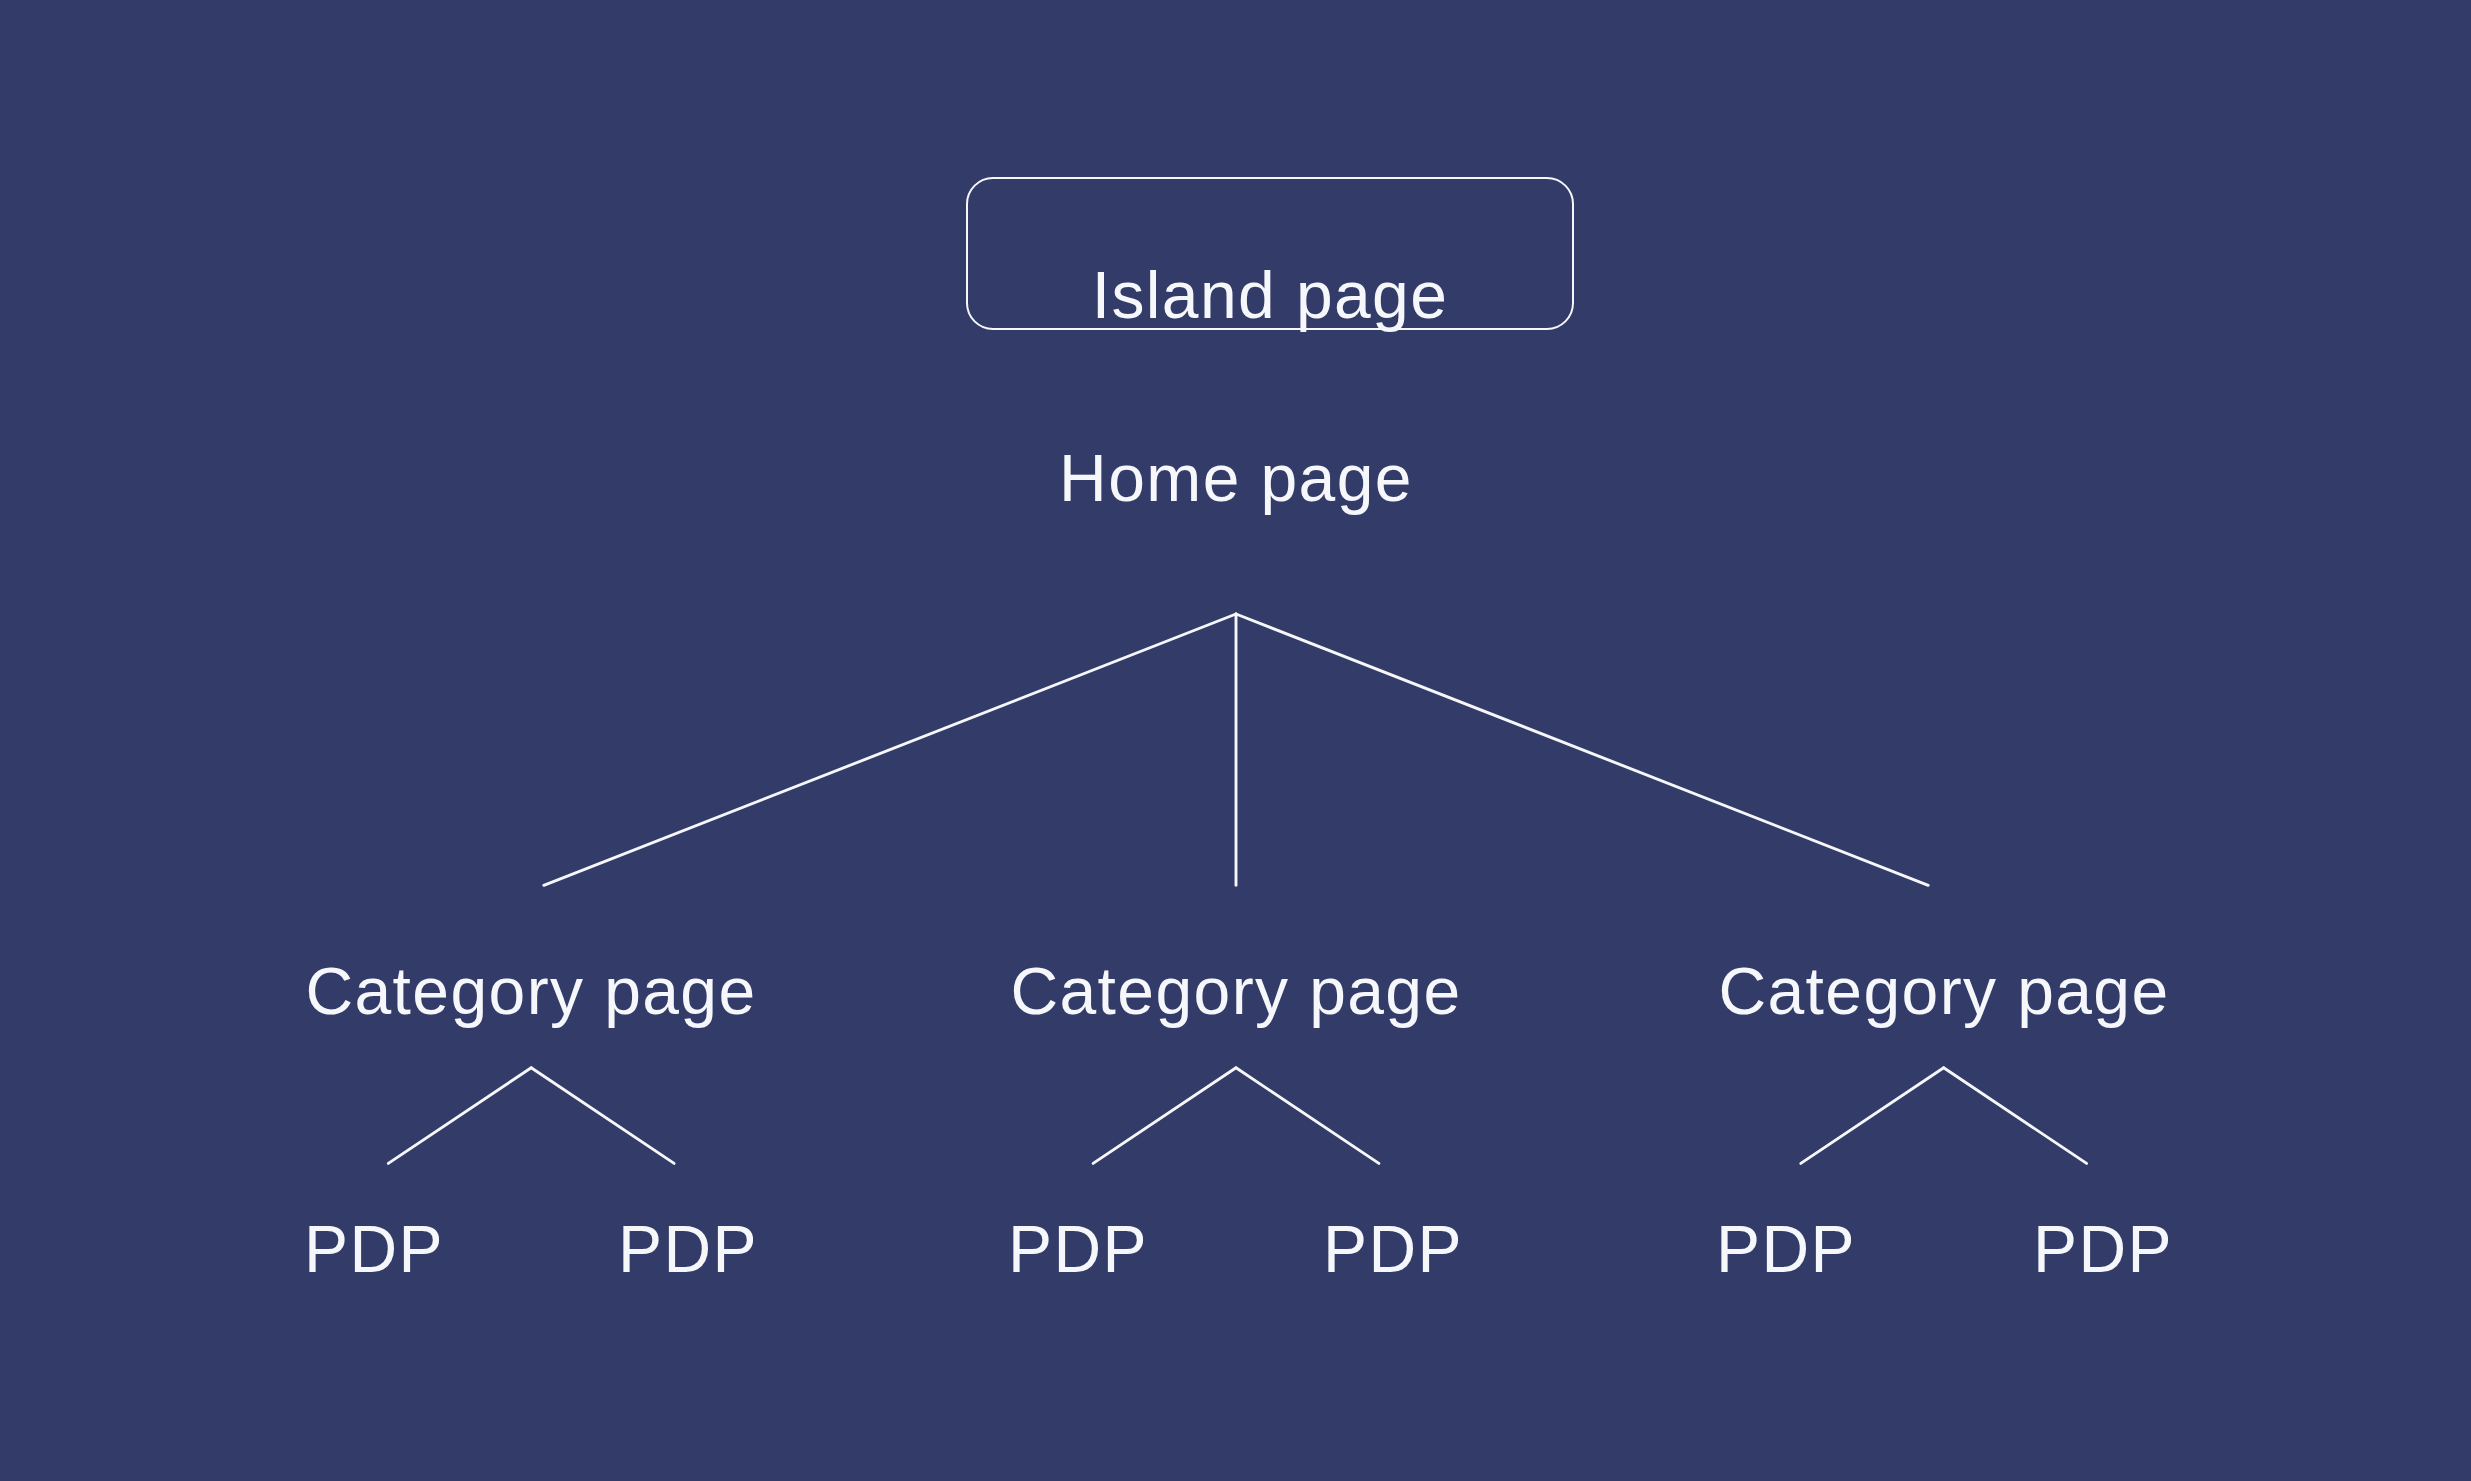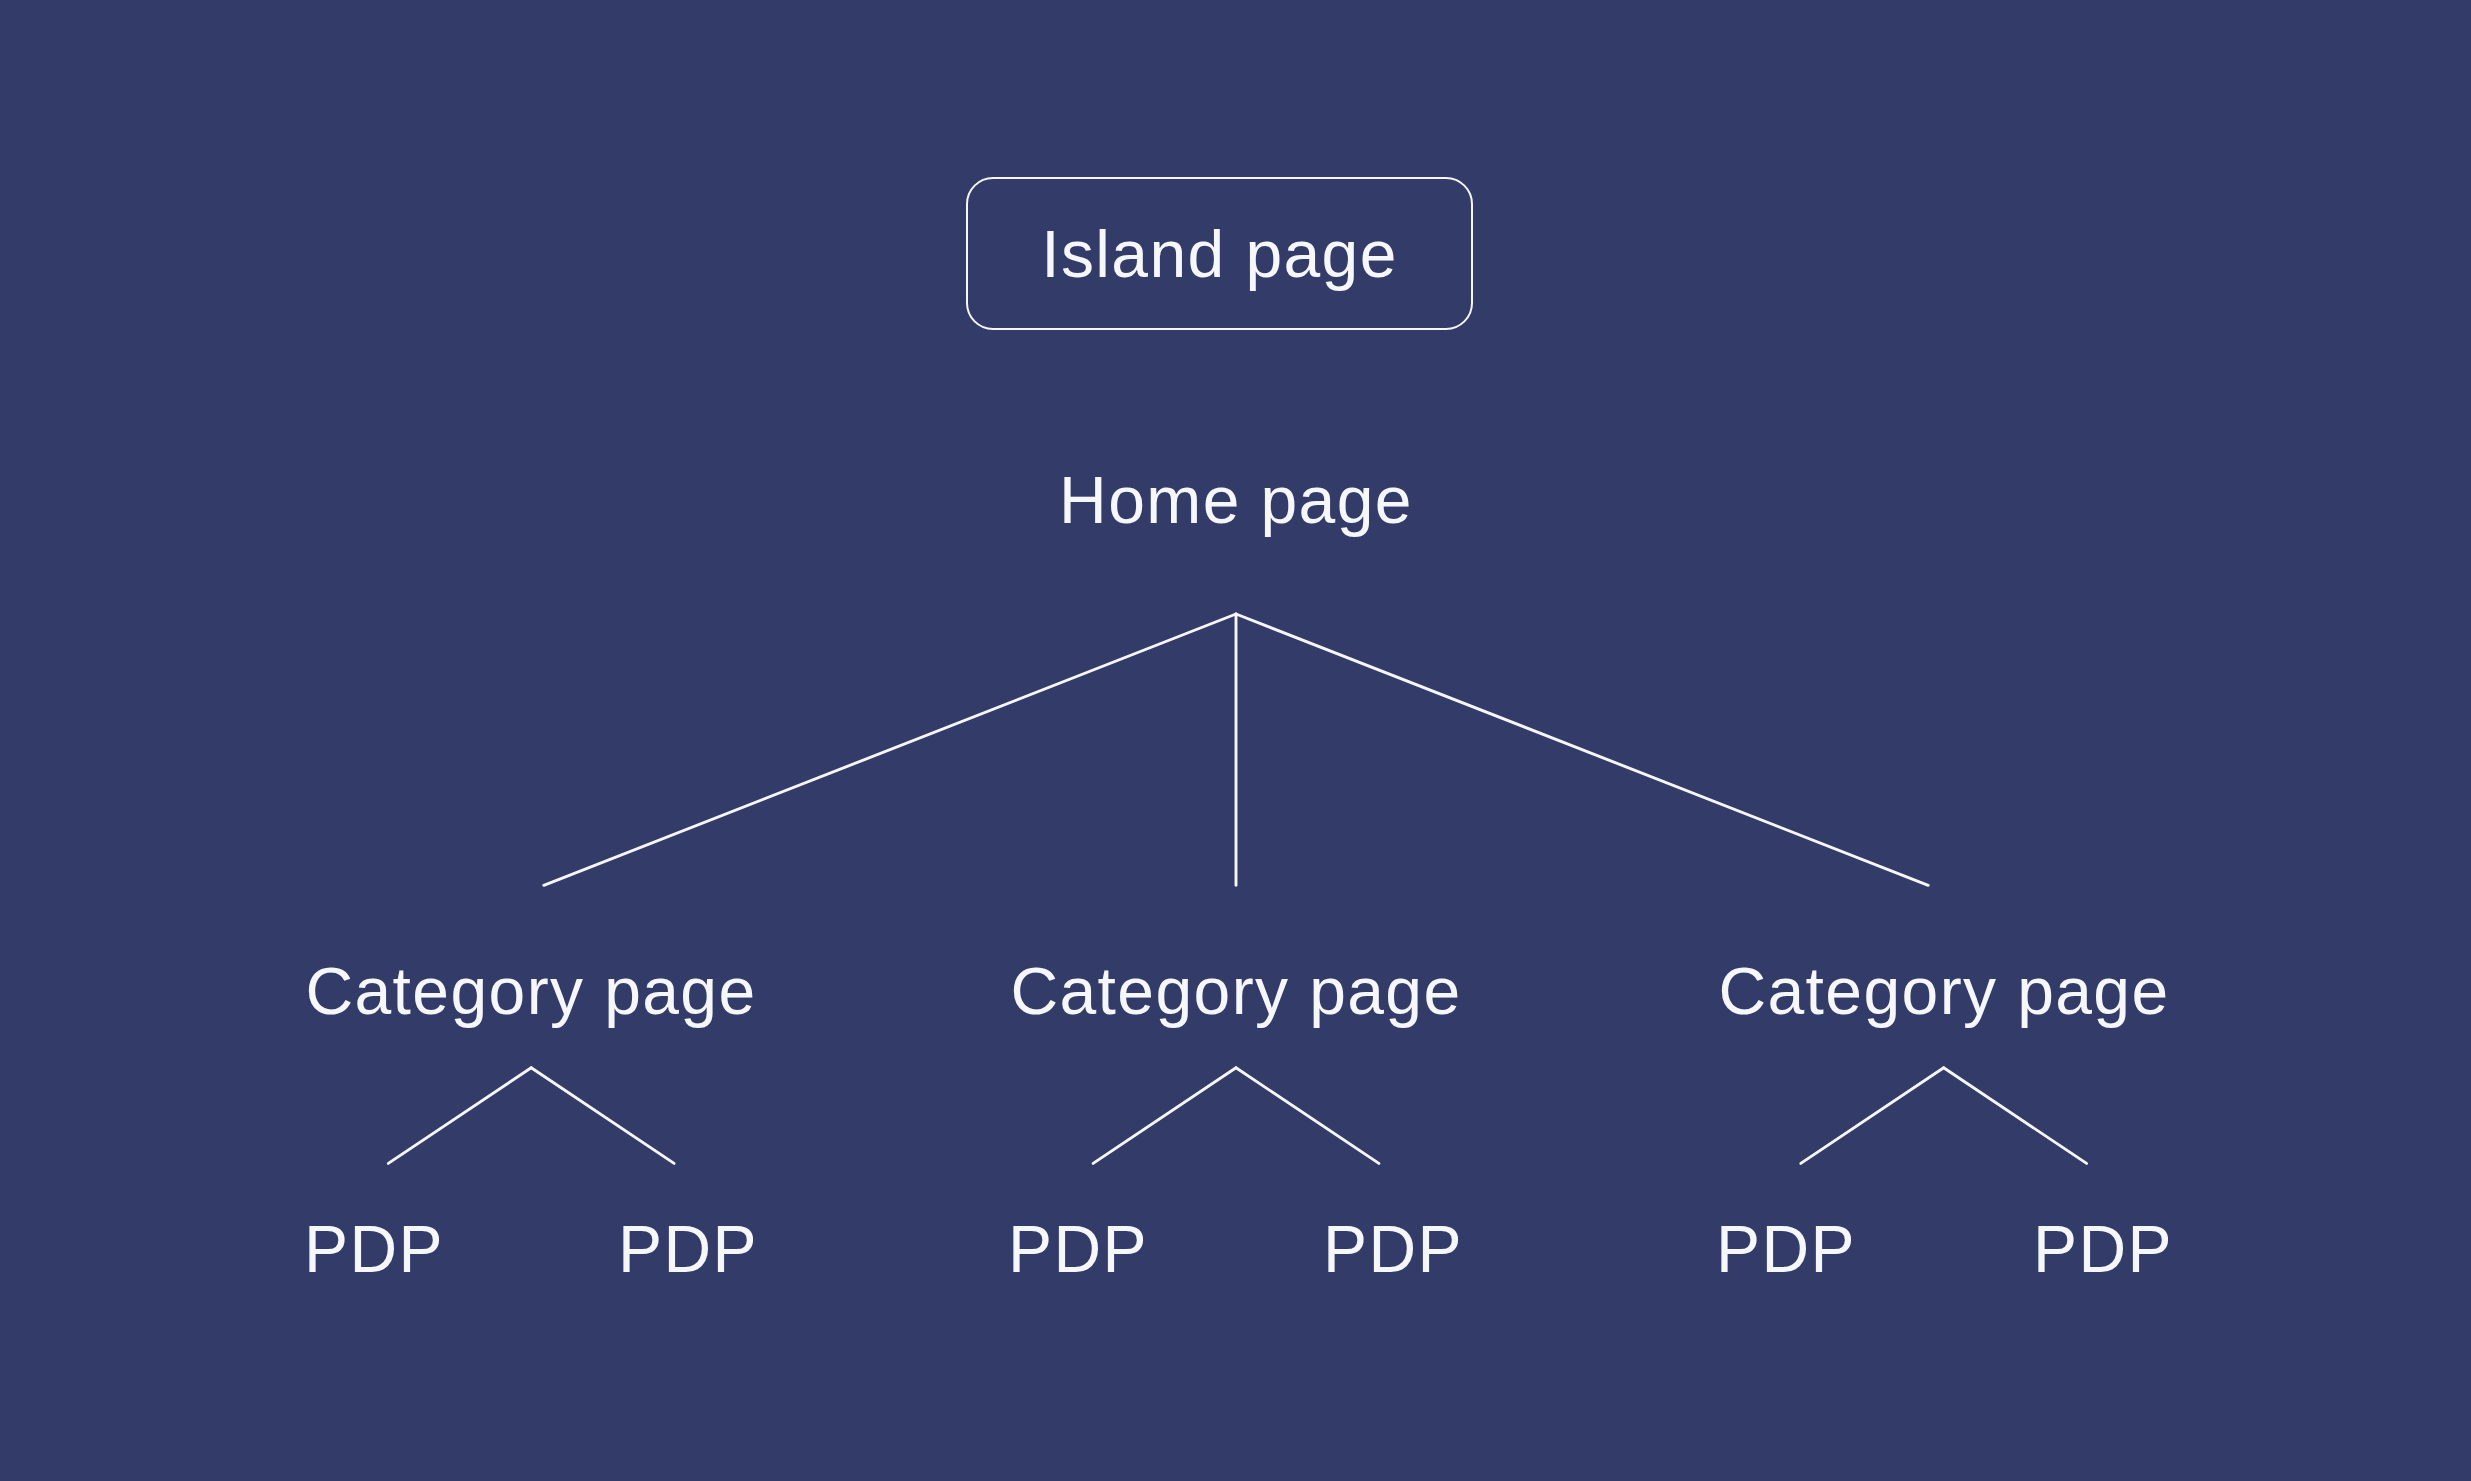--- a/index.html
+++ b/index.html
@@ -21,27 +21,27 @@
     font-size: 66px;
     font-weight: 400;
     letter-spacing: 1.4px;
     white-space: nowrap;
     line-height: 1;
   }
   #island-box {
     position: absolute;
     left: 966px;
     top: 177px;
-    width: 507px;
+    width: 608px;
     height: 153px;
     border: 2.9px solid #F6F7FB;
     border-radius: 27px;
     box-sizing: border-box;
     display: flex;
-    align-items: center;
+    align-items: flex-end;
     justify-content: center;
   }
   #island-box .label {
     position: static;
     transform: none;
   }
   #connector-svg {
     position: absolute;
     left: 0;
     top: 0;
@@ -73,21 +73,21 @@
     <line x1="1280" y1="1106" x2="1428" y2="1205"></line>
 
     <line x1="2013" y1="1106" x2="1865" y2="1205"></line>
     <line x1="2013" y1="1106" x2="2161" y2="1205"></line>
   </svg>
 
   <div id="island-box">
     <span class="label">Island page</span>
   </div>
 
-  <span class="label" style="left:1236px; top:467px;">Home page</span>
+  <span class="label" style="left:1236px; top:445px;">Home page</span>
 
   <span class="label" style="left:531px; top:958px;">Category page</span>
   <span class="label" style="left:1236px; top:958px;">Category page</span>
   <span class="label" style="left:1944px; top:958px;">Category page</span>
 
   <span class="label" style="left:374px; top:1216px;">PDP</span>
   <span class="label" style="left:688px; top:1216px;">PDP</span>
 
   <span class="label" style="left:1078px; top:1216px;">PDP</span>
   <span class="label" style="left:1393px; top:1216px;">PDP</span>

